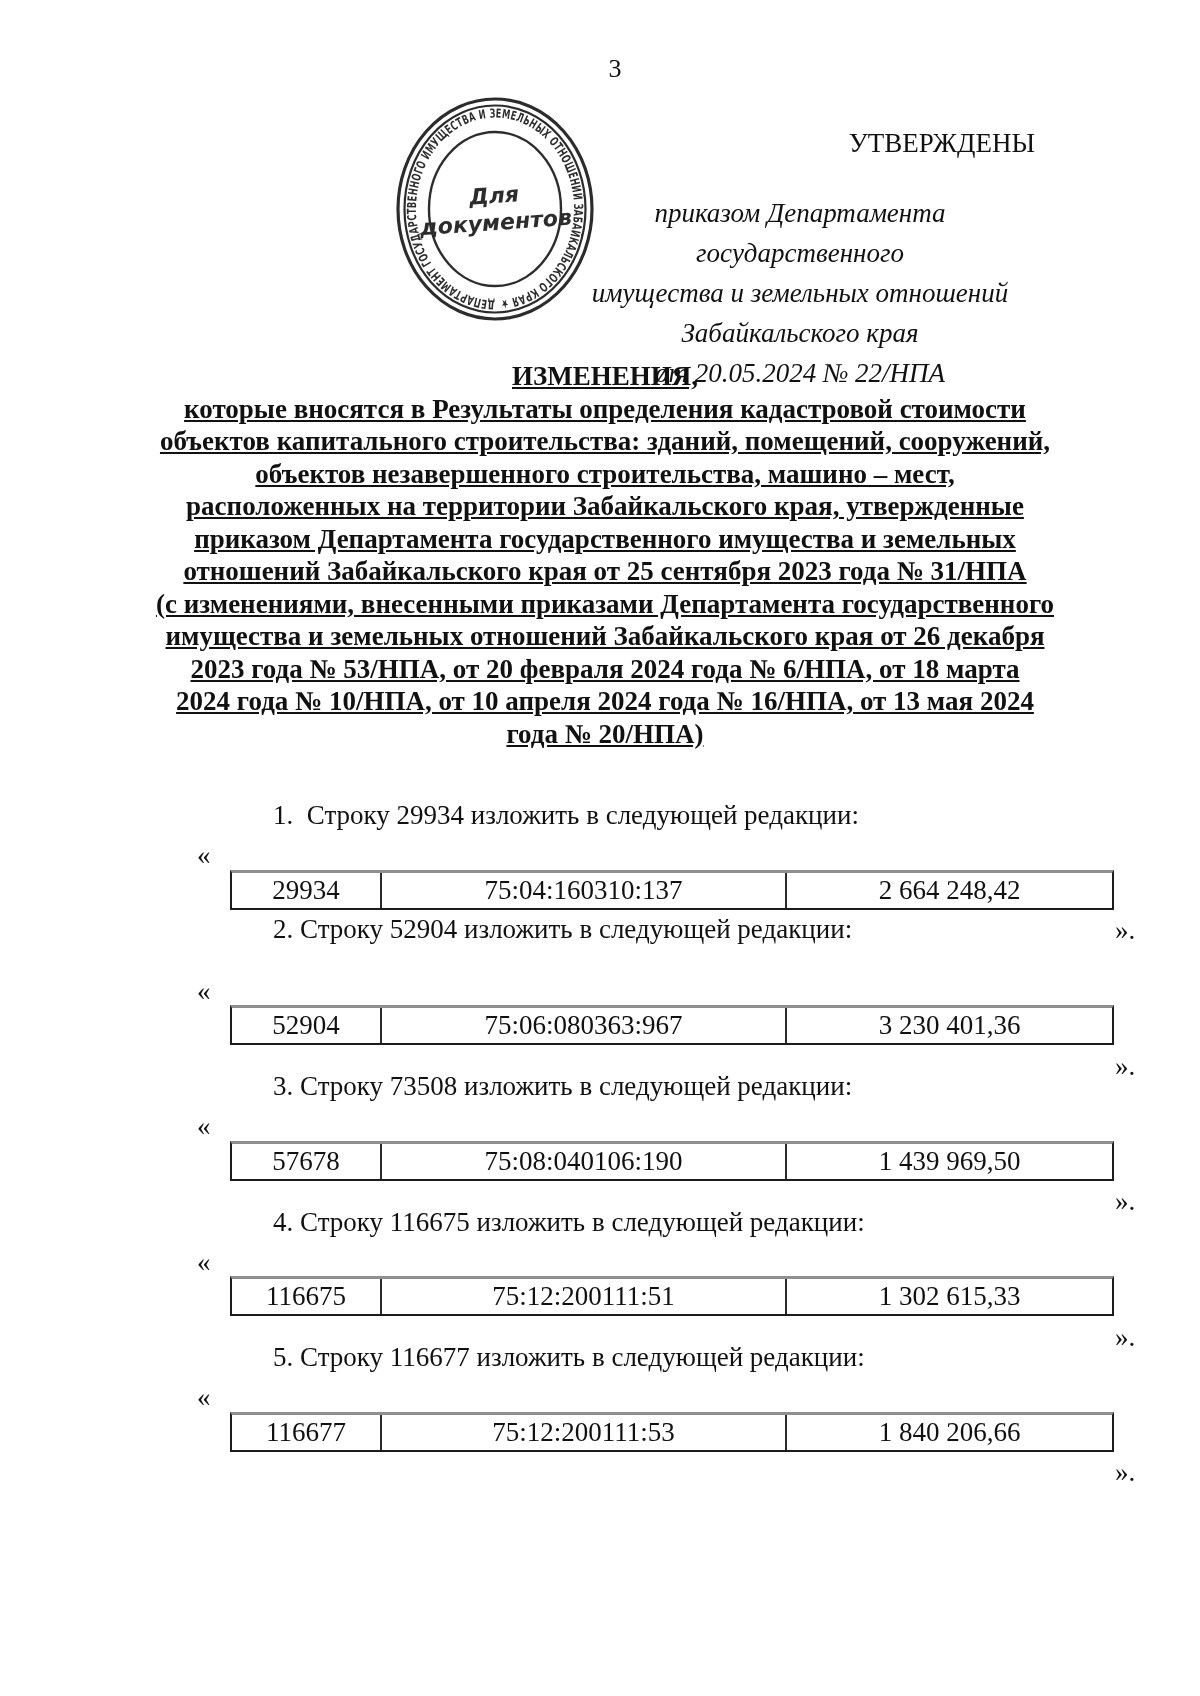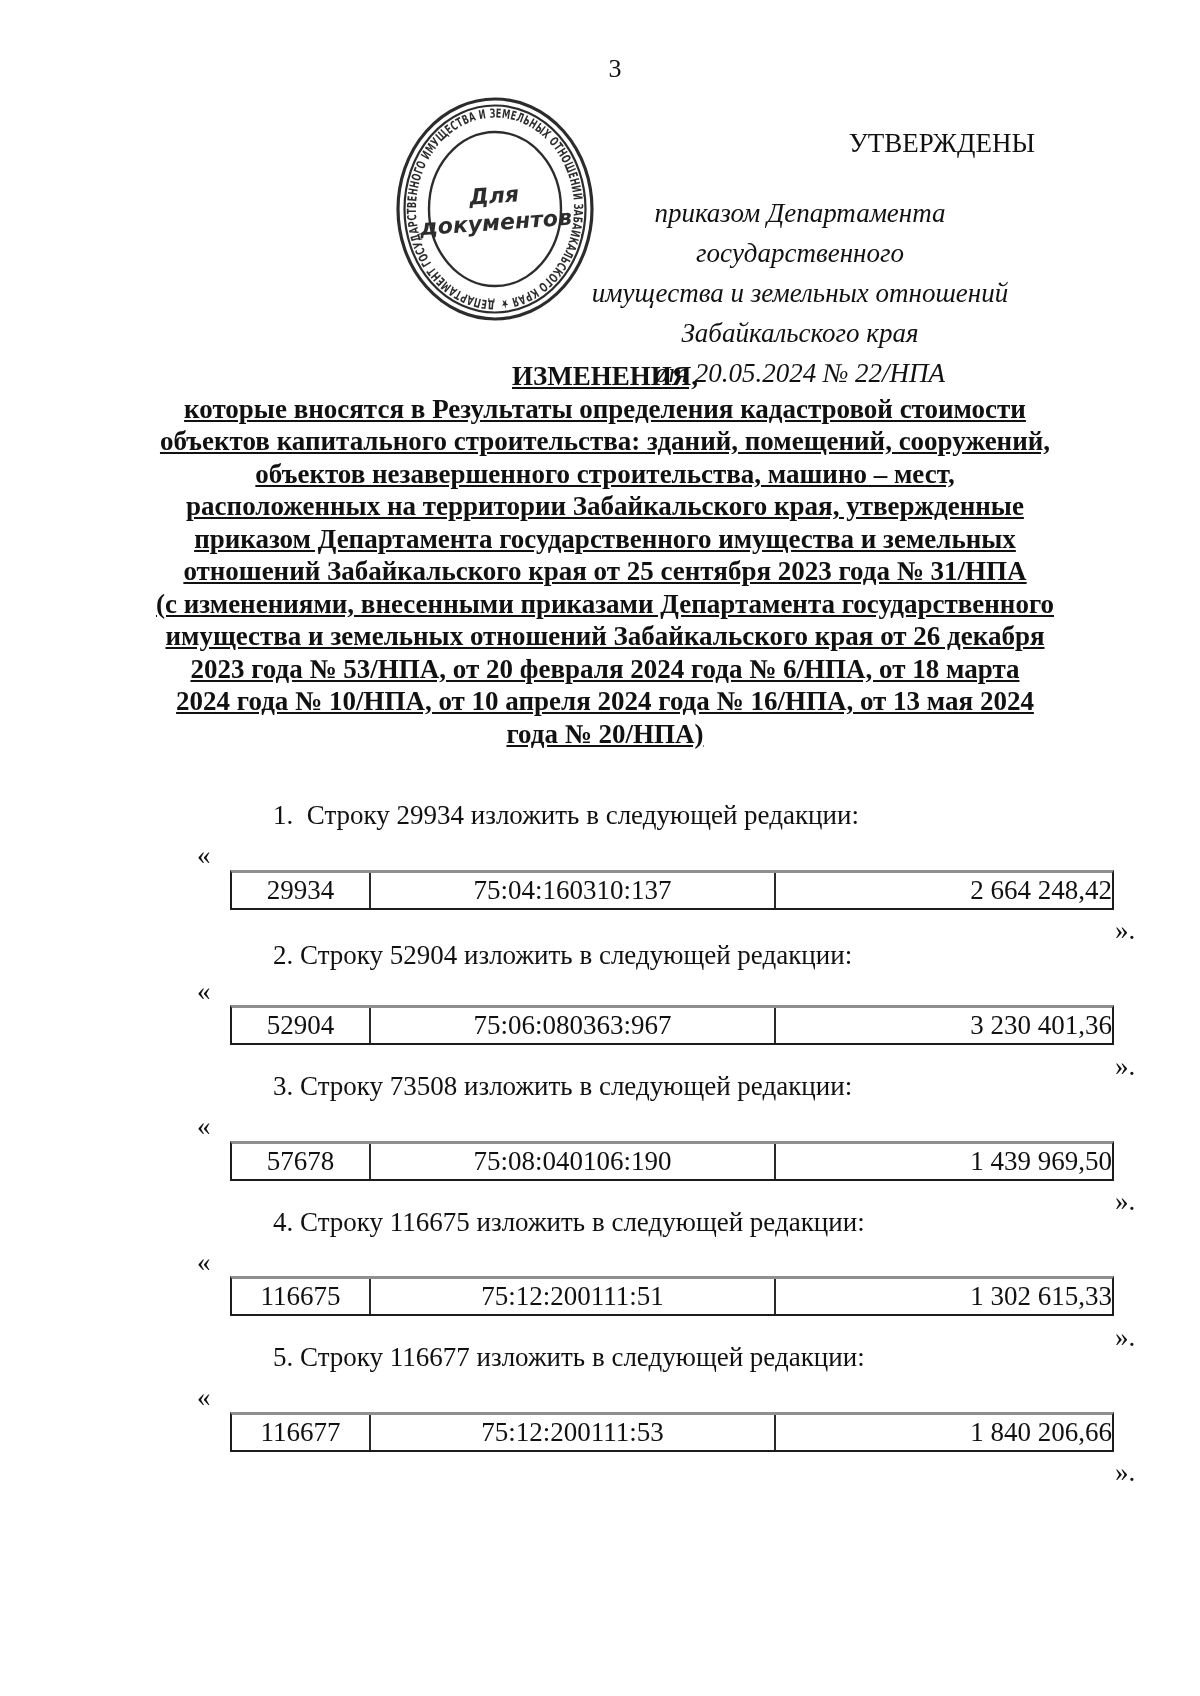--- a/index.html
+++ b/index.html
@@ -53,22 +53,22 @@
     display:flex;box-sizing:content-box;
     border:2px solid #1c1c1c;
     border-top:3px solid #8f8f8f;
     background:#fff;
   }
   .row-table .cell{
     height:35px;line-height:34px;text-align:center;
     font-size:27px;overflow:hidden;white-space:nowrap;
     border-right:2px solid #2a2a2a;box-sizing:border-box;
   }
-  .row-table .cell:last-child{border-right:none;text-align:right;}
-  .cell.c1{width:139px;}
+  .row-table .cell:last-child{border-right:none;}
+  .cell.c1{width:150px;}
   .cell.c2{width:405px;}
   .cell.c3{flex:1;}
 </style>
 </head>
 <body>
 
 <div class="page">
 
   <div class="page-number">3</div>
 
@@ -117,21 +117,21 @@
 
   <div class="item-label" style="top:800px">1.&nbsp; Строку 29934 изложить в следующей редакции:</div>
   <div class="quote-open" style="top:840px">«</div>
   <div class="row-table" style="top:870px">
     <div class="cell c1">29934</div>
     <div class="cell c2">75:04:160310:137</div>
     <div class="cell c3">2 664 248,42</div>
   </div>
   <div class="quote-close" style="top:915px">».</div>
 
-  <div class="item-label" style="top:940px">2. Строку 52904 изложить в следующей редакции:</div>
+  <div class="item-label" style="top:914px">2. Строку 52904 изложить в следующей редакции:</div>
   <div class="quote-open" style="top:976px">«</div>
   <div class="row-table" style="top:1005px">
     <div class="cell c1">52904</div>
     <div class="cell c2">75:06:080363:967</div>
     <div class="cell c3">3 230 401,36</div>
   </div>
   <div class="quote-close" style="top:1051px">».</div>
 
   <div class="item-label" style="top:1071px">3. Строку 73508 изложить в следующей редакции:</div>
   <div class="quote-open" style="top:1111px">«</div>

